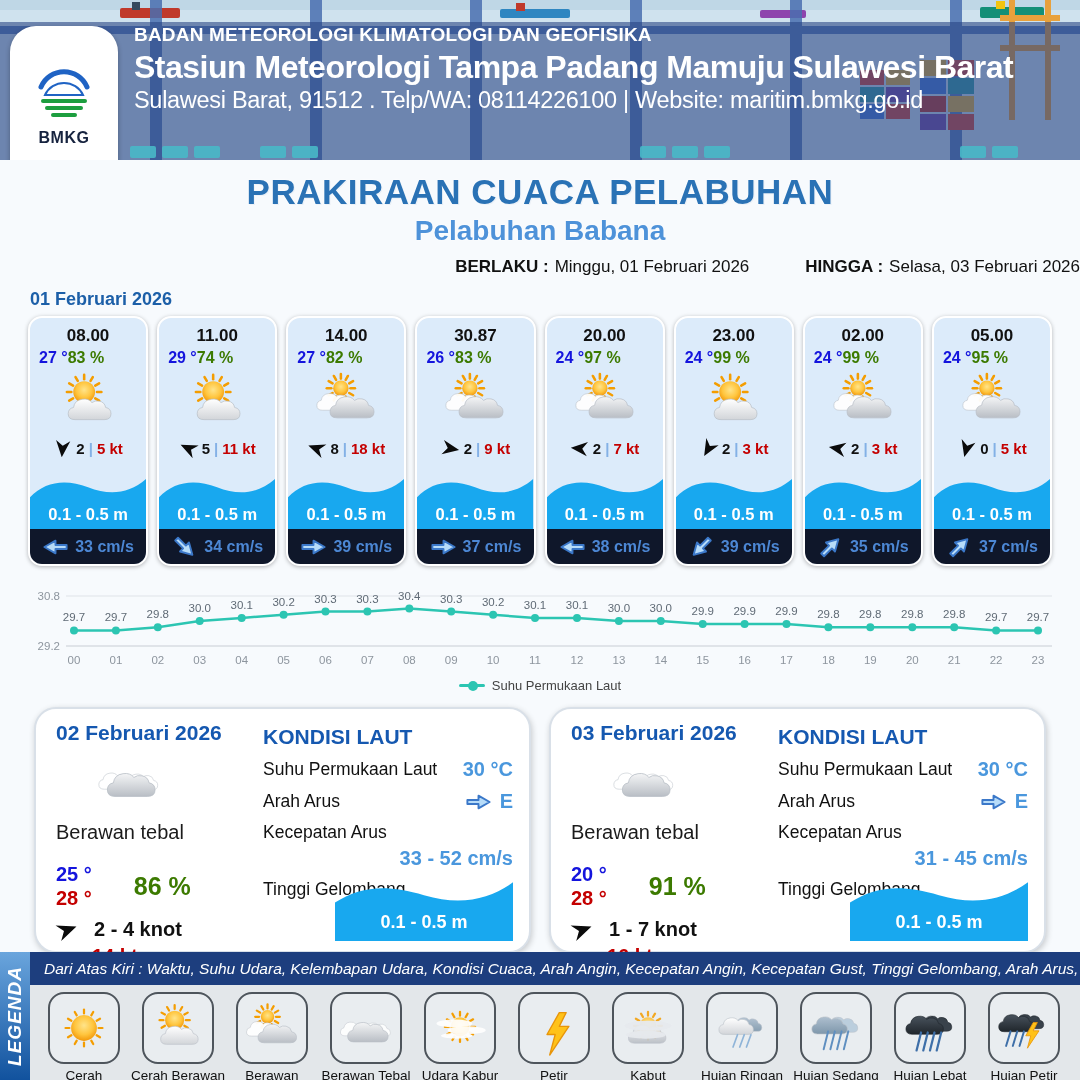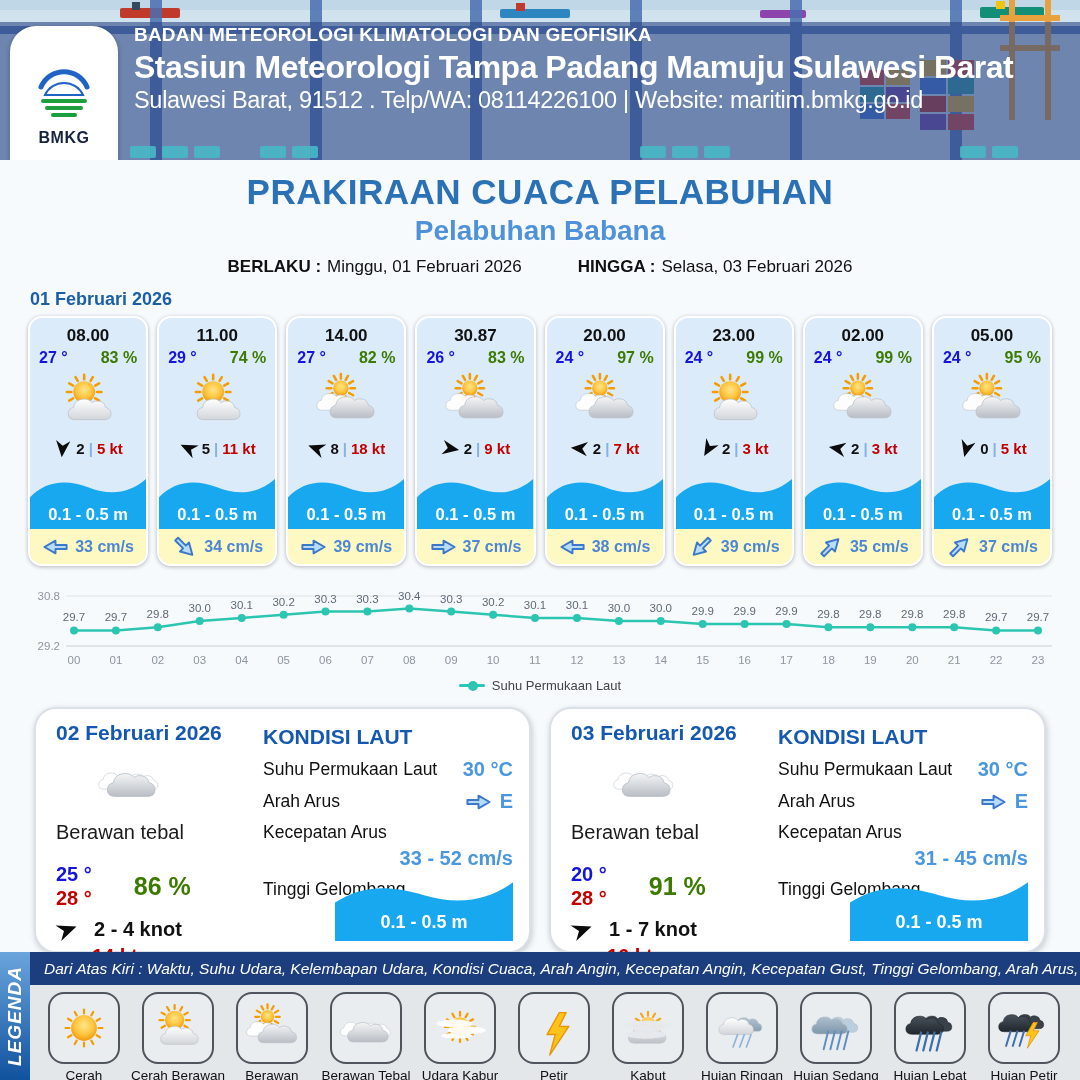--- a/index.html
+++ b/index.html
@@ -15,46 +15,46 @@
   .hero-text{position:absolute;left:134px;top:24px;right:8px;z-index:3;color:#fff;}
   .agency{font-size:19px;font-weight:bold;letter-spacing:.2px;}
   .station{font-size:32px;font-weight:bold;margin-top:3px;letter-spacing:-.5px;}
   .addr{font-size:23.5px;line-height:1.22;letter-spacing:-.3px;}
 
   
   .title-block{text-align:center;margin-top:12px;}
   .main-title{margin:0;font-size:35px;font-weight:bold;color:#2a72b5;letter-spacing:.5px;
     text-shadow:0 0 3px #fff,1px 1px 0 #e4ecf5;}
   .port-name{margin:3px 0 0;font-size:28px;font-weight:bold;color:#4e92d9;text-shadow:0 0 3px #fff;}
-  .validity{margin-top:10px;font-size:17px;color:#111;}
+  .validity{margin-top:10px;font-size:17px;color:#111;text-align:right;}
   .vlabel{font-weight:bold;}
   .vgap{display:inline-block;width:56px;}
   .vval{margin-left:6px;}
 
   .day1-date{margin:12px 0 6px 30px;font-size:18px;font-weight:bold;color:#1c5fa8;}
 
   
   .cards-row{display:flex;gap:9px;padding:0 28px;}
   .hcard{flex:1;min-width:0;background:#dcebfa;border:2px solid #fff;border-radius:14px;
     box-shadow:0 1px 4px rgba(0,0,0,.28);overflow:hidden;display:flex;flex-direction:column;height:246px;}
   .hc-time{text-align:center;font-weight:bold;font-size:17px;color:#111;margin-top:8px;}
-  .hc-th{display:flex;justify-content:space-between;padding:3px 9px 0;font-size:16px;font-weight:bold;}
+  .hc-th{display:flex;justify-content:flex-start;padding:3px 9px 0;font-size:16px;font-weight:bold;}
   .hc-temp{color:#1414dd;}
   .hc-hum{color:#3c7a00;}
   .hc-icon{height:62px;display:flex;align-items:center;justify-content:center;margin-top:3px;}
   .hc-icon svg{width:64px;height:64px;}
   .hc-wind{display:flex;align-items:center;justify-content:center;gap:4px;font-size:15px;font-weight:bold;margin-top:7px;color:#111;}
   .hc-sep{color:#84b1e6;font-weight:bold;}
   .hc-gust{color:#c40000;}
   .warrow{width:19px;height:19px;display:block;}
   .rot{display:inline-flex;align-items:center;justify-content:center;}
   .hc-wave{position:relative;margin-top:auto;height:60px;}
   .wave-svg{position:absolute;inset:0;width:100%;height:100%;}
   .wave-text{position:absolute;left:0;right:0;bottom:5px;text-align:center;color:#fff;font-weight:bold;font-size:16.5px;}
-  .hc-cur{height:35px;background:#fef9c3;display:flex;align-items:center;justify-content:center;gap:6px;
+  .hc-cur{height:35px;background:#0f172a;display:flex;align-items:center;justify-content:center;gap:6px;
     font-size:16px;font-weight:bold;color:#4c87d4;}
   .barrow{width:27px;height:20px;display:block;}
 
   
   .chart-wrap{margin:10px 28px 0;}
   #chart-svg{width:100%;height:100px;display:block;}
   .ax{font-size:11.5px;fill:#8d959e;}
   .dl{font-size:11.5px;fill:#5f6a75;}
   .chart-legend{display:flex;align-items:center;justify-content:center;gap:7px;font-size:13px;color:#444;margin-top:2px;}
   .lg-marker{display:inline-block;width:26px;height:3px;background:#2cc5b2;position:relative;border-radius:2px;}

